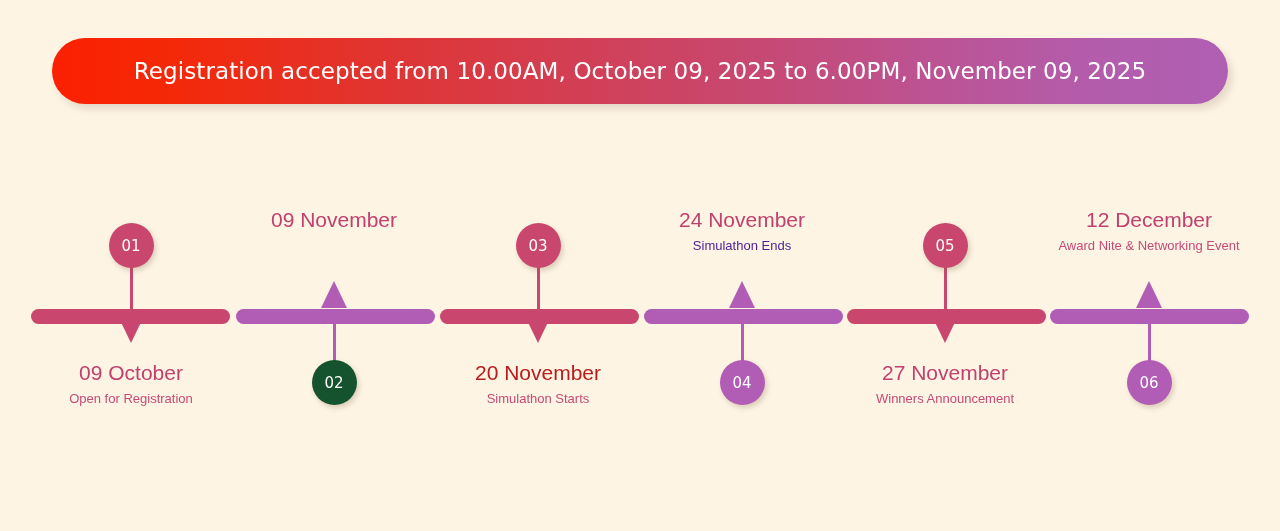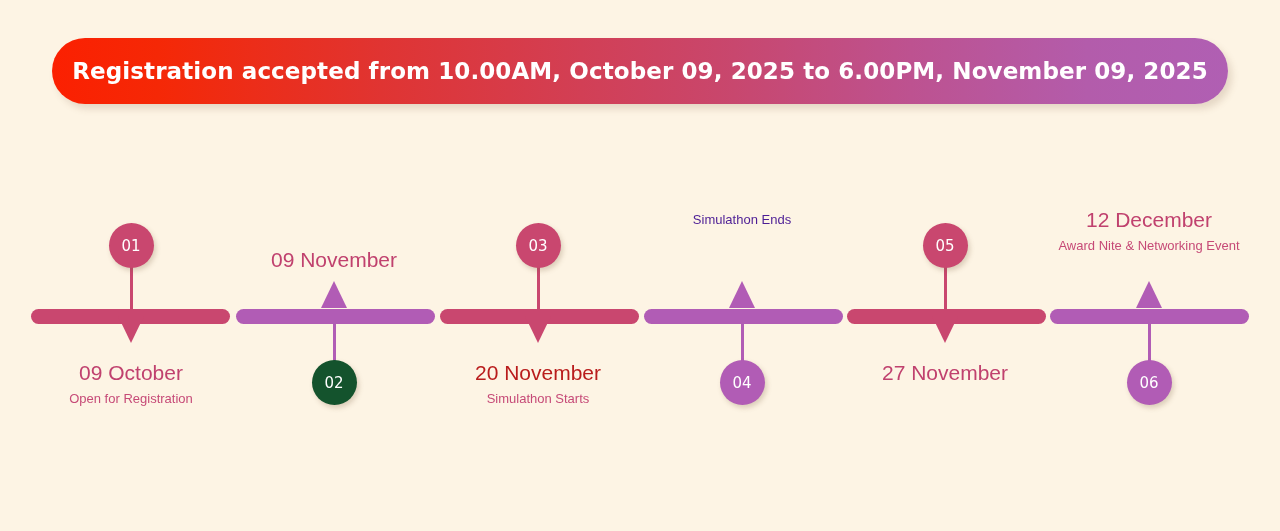--- a/index.html
+++ b/index.html
@@ -38,21 +38,21 @@
         #b05fb3 100%);
     box-shadow: 4px 5px 7px rgba(120, 90, 60, 0.18);
     display: flex;
     align-items: center;
     justify-content: center;
     box-sizing: border-box;
   }
   .banner-text {
     color: #ffffff;
     font-size: 23px;
-    font-weight: bold;
+    font-weight: normal;
     letter-spacing: 0.1px;
     white-space: nowrap;
     text-align: center;
     font-family: "DejaVu Sans", sans-serif;
   }
 
   
   .timeline {
     position: absolute;
     left: 0;
@@ -176,46 +176,48 @@
       <div class="labels">
         <div class="label-date" style="color: rgb(192, 65, 110);">09 October</div>
         <div class="label-desc" style="color: rgb(198, 74, 119);">Open for Registration</div>
       </div>
     </div>
     <div class="node down" style="left: 334px;">
       <div class="stem" style="background: rgb(177, 92, 181);"></div>
       <div class="pointer" style="border-bottom-color: rgb(177, 92, 181);"></div>
       <div class="badge" style="background: #14532d;">02</div>
       <div class="labels">
-        <div class="label-date" style="color: rgb(192, 65, 110); margin-top: 40px;">09 November</div>
+        <div class="label-date" style="color: rgb(192, 65, 110);">09 November</div>
       </div>
     </div>
     <div class="node up" style="left: 538px;">
       <div class="stem" style="background: rgb(201, 71, 111);"></div>
       <div class="pointer" style="border-top-color: rgb(201, 71, 111);"></div>
       <div class="badge" style="background: rgb(201, 71, 111);">03</div>
       <div class="labels">
         <div class="label-date" style="color: #b91c1c;">20 November</div>
         <div class="label-desc" style="color: rgb(198, 74, 119);">Simulathon Starts</div>
       </div>
     </div>
     <div class="node down" style="left: 742px;">
       <div class="stem" style="background: rgb(177, 92, 181);"></div>
       <div class="pointer" style="border-bottom-color: rgb(177, 92, 181);"></div>
       <div class="badge" style="background: rgb(177, 92, 181);">04</div>
       <div class="labels">
+        <div class="label-date" style="color: rgb(192, 65, 110);">24 November</div>
         <div class="label-desc" style="color: #4c1d95;">Simulathon Ends</div>
       </div>
     </div>
     <div class="node up" style="left: 945px;">
       <div class="stem" style="background: rgb(201, 71, 111);"></div>
       <div class="pointer" style="border-top-color: rgb(201, 71, 111);"></div>
       <div class="badge" style="background: rgb(201, 71, 111);">05</div>
       <div class="labels">
         <div class="label-date" style="color: rgb(192, 65, 110);">27 November</div>
+        <div class="label-desc" style="color: rgb(198, 74, 119);">Winners Announcement</div>
       </div>
     </div>
     <div class="node down" style="left: 1149px;">
       <div class="stem" style="background: rgb(177, 92, 181);"></div>
       <div class="pointer" style="border-bottom-color: rgb(177, 92, 181);"></div>
       <div class="badge" style="background: rgb(177, 92, 181);">06</div>
       <div class="labels">
         <div class="label-date" style="color: rgb(192, 65, 110);">12 December</div>
         <div class="label-desc" style="color: rgb(198, 74, 119);">Award Nite &amp; Networking Event</div>
       </div>

